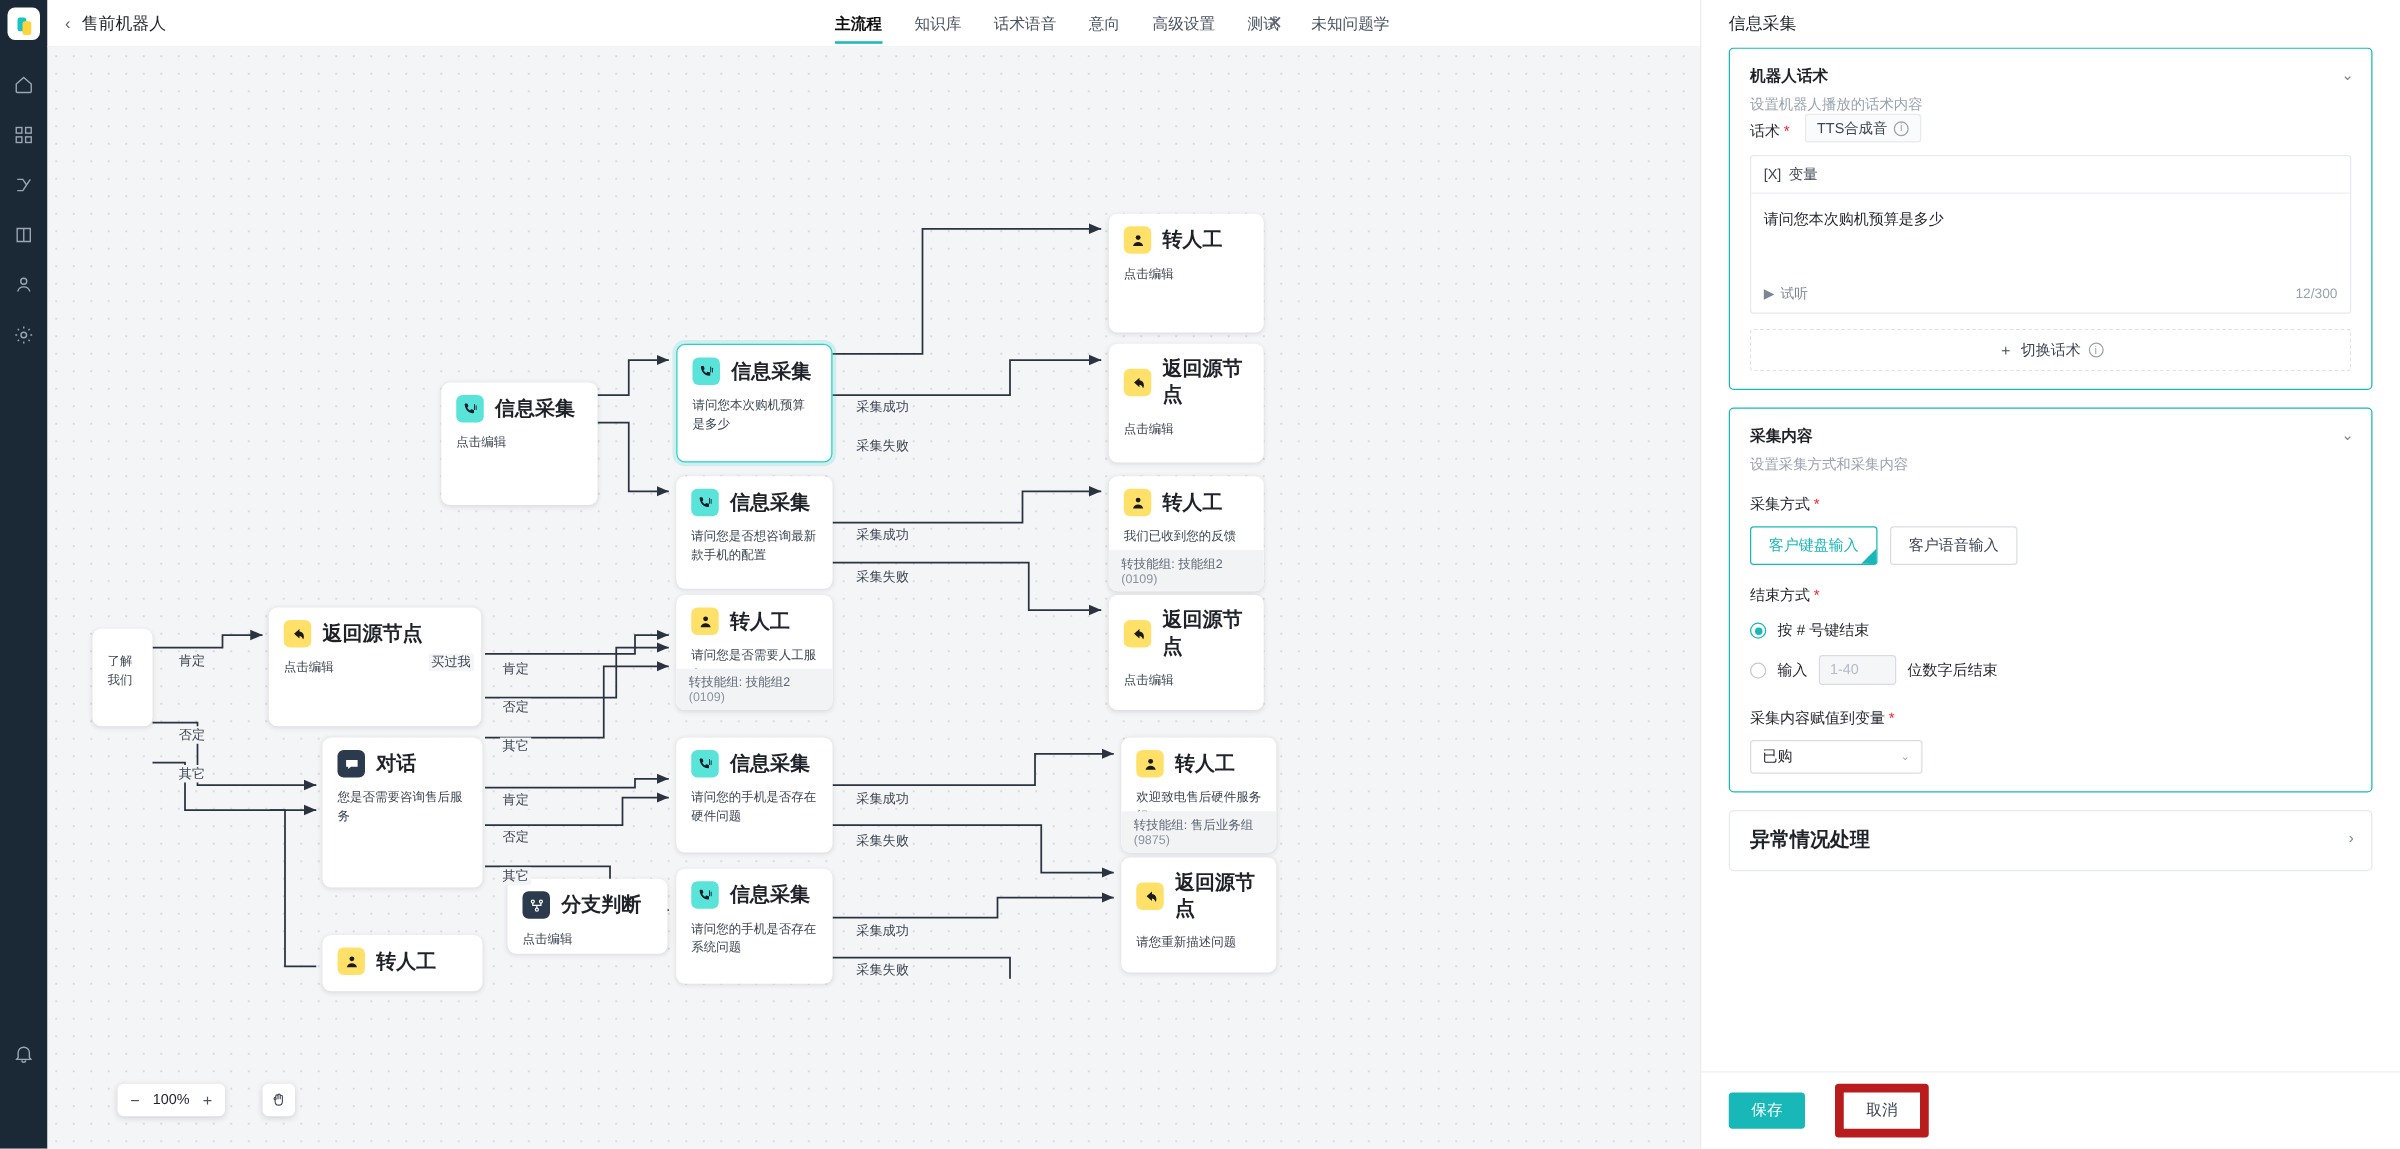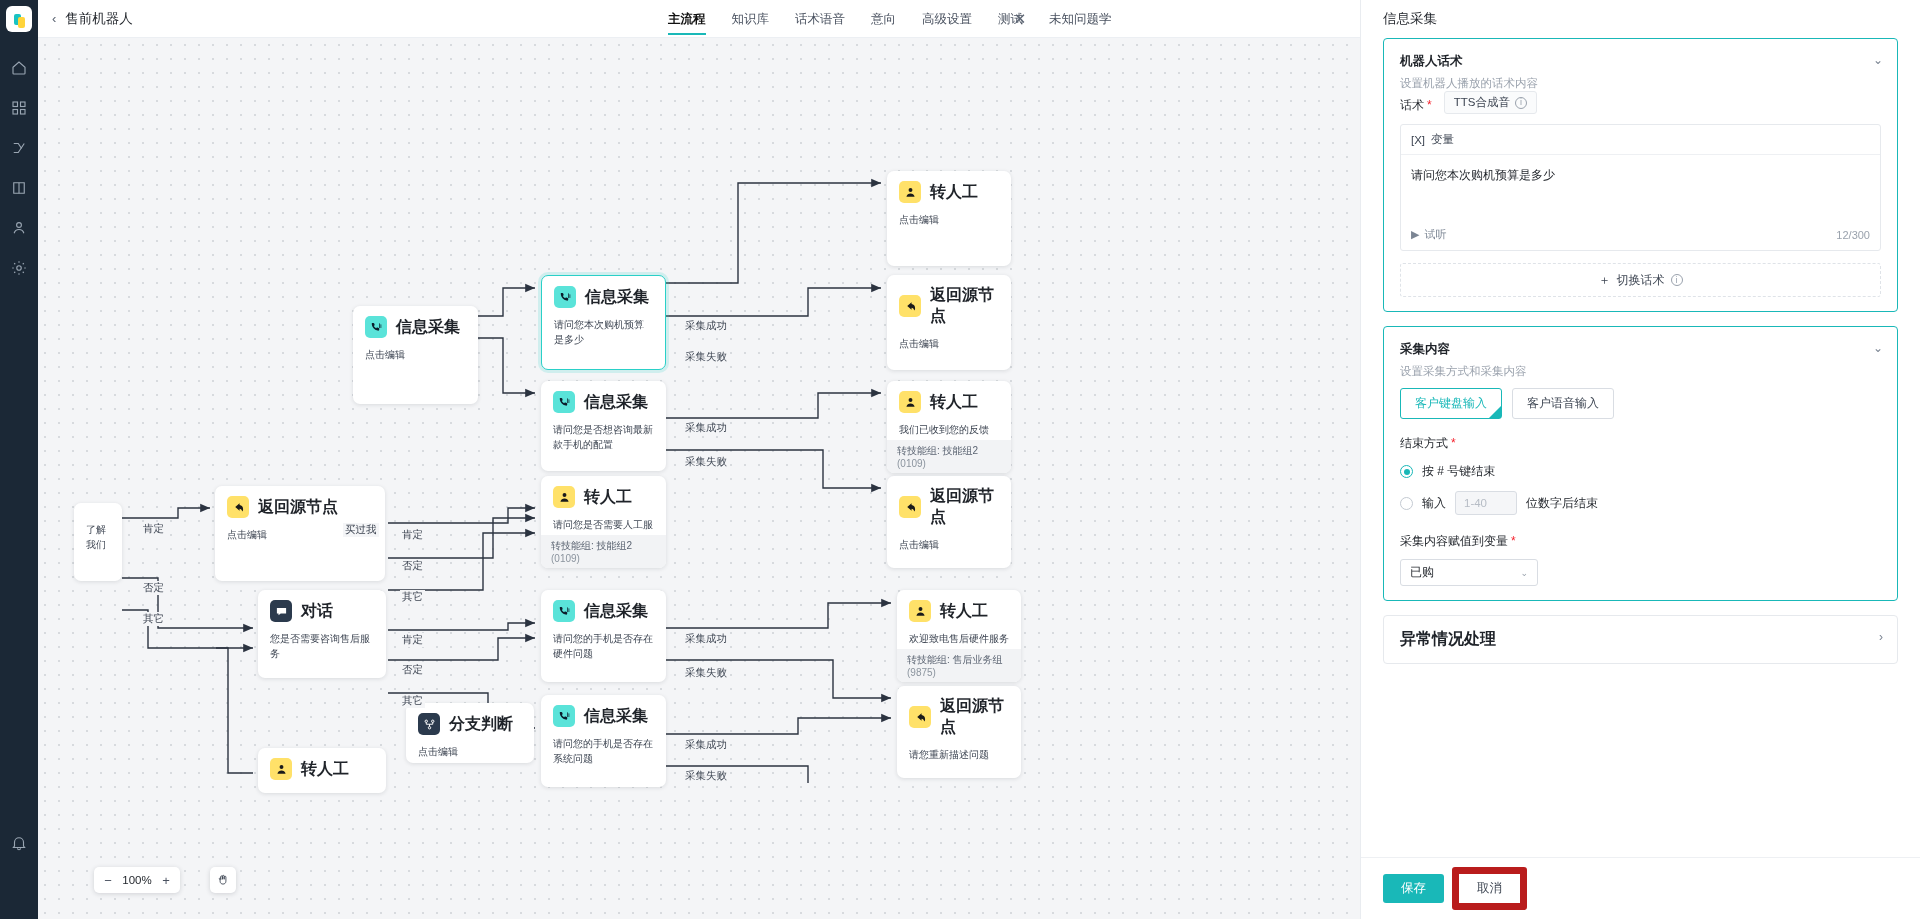--- a/index.html
+++ b/index.html
@@ -113,21 +113,21 @@
   .numinput { width:62px; height:24px; border:1px solid #d9dde3; border-radius:3px; background:#f5f6f8;
               font-size:11.5px; color:#b6bcc5; padding:0 8px; display:flex; align-items:center; }
 
   .select { margin-top:9px; width:138px; height:27px; border:1px solid #d9dde3; border-radius:3px;
             display:flex; align-items:center; justify-content:space-between; padding:0 9px;
             font-size:12px; color:#1f2329; cursor:pointer; }
   .select .dn { color:#9aa2ad; font-size:9px; }
 
   .rowcard { border:1px solid #e6e9ed; border-radius:4px; padding:13px 16px; position:relative; }
   .footer { height:62px; border-top:1px solid #eef0f3; display:flex; align-items:center;
-            padding-left:22px; gap:8px; }
+            padding-left:22px; gap:24px; }
   .btn { font-size:12.5px; border-radius:3px; padding:6px 18px; cursor:pointer; }
   .btn.primary { background:#19b8b8; color:#fff; }
   .btn.ghost { background:#fff; color:#3d4552; border:7px solid #b91c1c; }
 </style>
 </head>
 <body>
 
 <div class="app">
 
   <div class="rail">
@@ -384,21 +384,21 @@
             <div class="nhead">
       <span class="nicon yellow">
                 <svg viewBox="0 0 24 24" fill="#1a1a1a">
                   <path d="M14 4v3.6c4 .4 6.5 3.3 6.5 7.4 0 1.7-.4 3.2-1.2 4.6-1.1-3.4-3-5-5.3-5.3V18L6 11z"></path>
                 </svg>
               </span>
       <span class="ntitle">返回源节点</span>
             </div>
             <div class="ndesc">点击编辑</div>
           </div>
-          <div class="node" style="left: 220px; top: 552px; width: 128px; height: 88px;">
+          <div class="node" style="left: 220px; top: 552px; width: 128px; height: 120px;">
             <div class="nhead">
       <span class="nicon dark">
                 <svg viewBox="0 0 24 24" fill="#ffffff">
                   <path d="M3.5 5.5h17v10h-10l-4 3.5v-3.5h-3z"></path>
                 </svg>
               </span>
       <span class="ntitle">对话</span>
             </div>
             <div class="ndesc">您是否需要咨询售后服务</div>
           </div>
@@ -504,20 +504,23 @@
           <span>切换话术</span>
           <span class="iinfo">i</span>
         </div>
       </div>
 
       <div class="card">
         <span class="caret">⌄</span>
         <h4>采集内容</h4>
         <div class="sub">设置采集方式和采集内容</div>
 
+        <div class="flabel" style="margin-top:16px">
+          <span>采集方式</span><span class="req">*</span>
+        </div>
         <div class="segrow">
           <div class="seg on">客户键盘输入</div>
           <div class="seg">客户语音输入</div>
         </div>
 
         <div class="flabel" style="margin-top:16px">
           <span>结束方式</span><span class="req">*</span>
         </div>
         <div class="radiorow">
           <span class="radio on">

